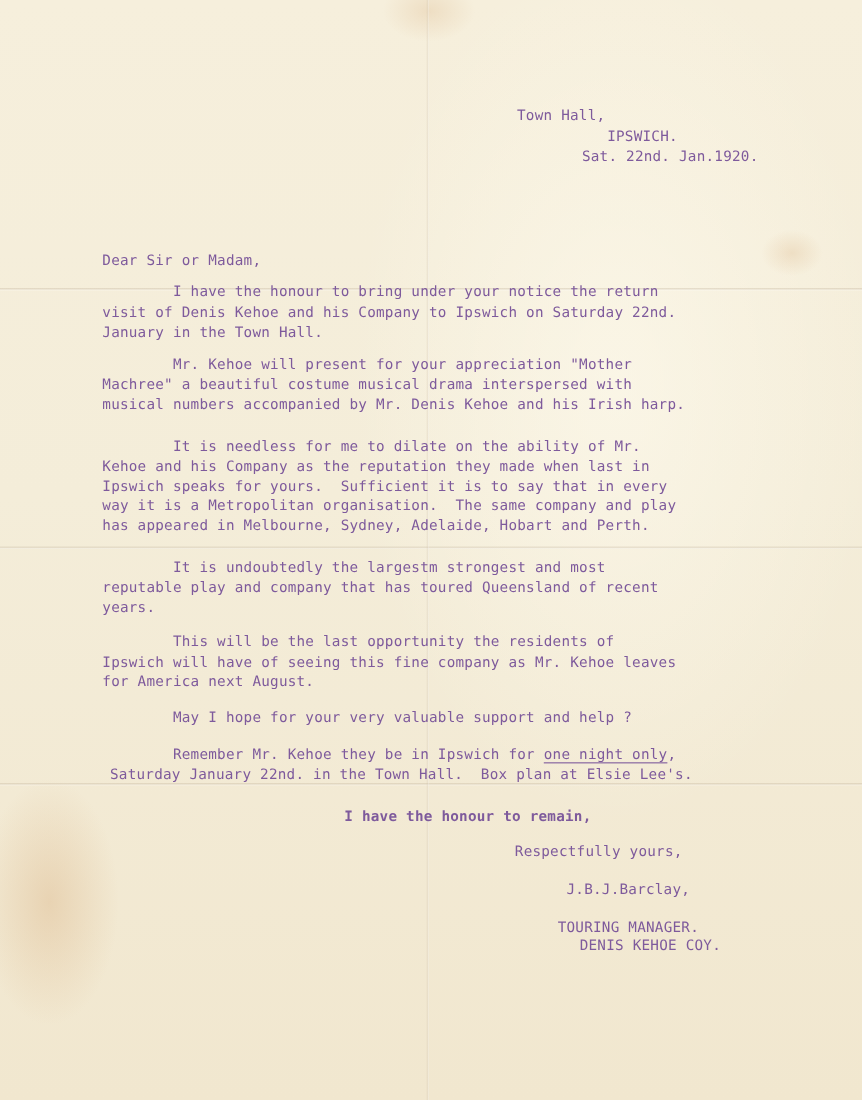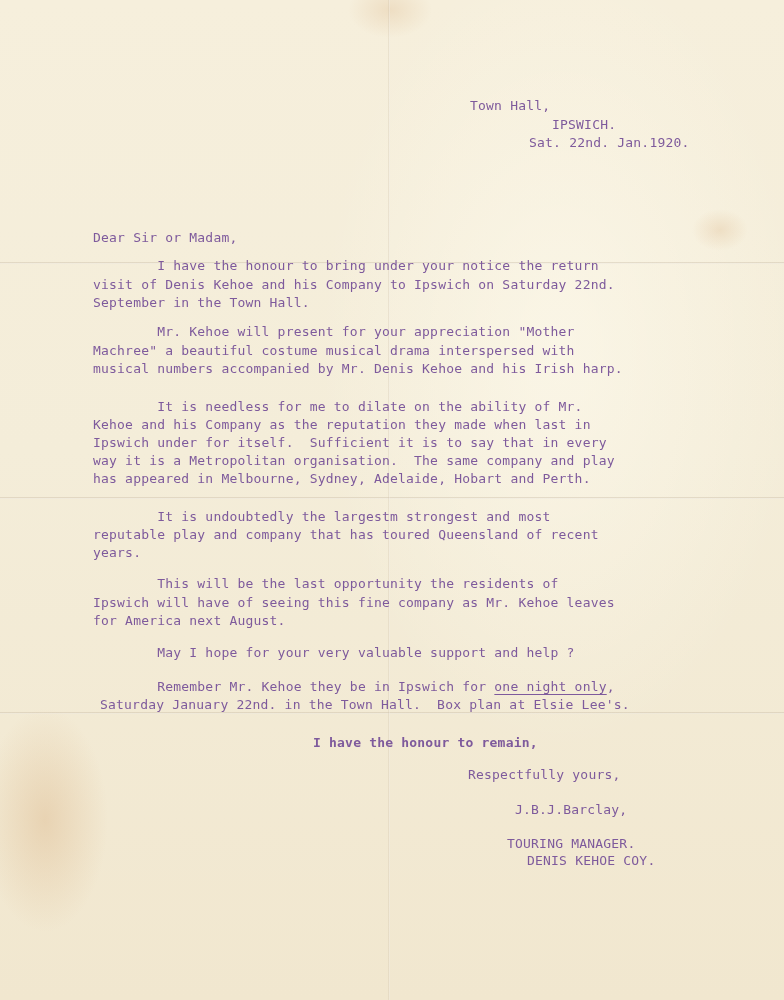--- a/index.html
+++ b/index.html
@@ -62,33 +62,33 @@
 
   <div class="typed" style="left:470px; top:96px;">Town Hall,</div>
   <div class="typed" style="left:528px; top:115px;margin-left:24px;">IPSWICH.</div>
   <div class="typed" style="left:529px; top:133px;">Sat. 22nd. Jan.1920.</div>
 
   <div class="typed" style="left:93px; top:228px;">Dear Sir or Madam,</div>
 
   <div>
     <div class="typed" style="left:93px; top:256px;">        I have the honour to bring under your notice the return</div>
     <div class="typed" style="left:93px; top:275px;">visit of Denis Kehoe and his Company to Ipswich on Saturday 22nd.</div>
-    <div class="typed" style="left:93px; top:293px;">September in the Town Hall.</div>
+    <div class="typed" style="left:93px; top:293px;">January in the Town Hall.</div>
   </div>
 
   <div>
     <div class="typed" style="left:93px; top:322px;">        Mr. Kehoe will present for your appreciation "Mother</div>
     <div class="typed" style="left:93px; top:341px;">Machree" a beautiful costume musical drama interspersed with</div>
     <div class="typed" style="left:93px; top:359px;">musical numbers accompanied by Mr. Denis Kehoe and his Irish harp.</div>
   </div>
 
   <div>
     <div class="typed" style="left:93px; top:397px;">        It is needless for me to dilate on the ability of Mr.</div>
     <div class="typed" style="left:93px; top:415px;">Kehoe and his Company as the reputation they made when last in</div>
-    <div class="typed" style="left:93px; top:433px;">Ipswich under for itself.  Sufficient it is to say that in every</div>
+    <div class="typed" style="left:93px; top:433px;">Ipswich speaks for yours.  Sufficient it is to say that in every</div>
     <div class="typed" style="left:93px; top:451px;">way it is a Metropolitan organisation.  The same company and play</div>
     <div class="typed" style="left:93px; top:469px;">has appeared in Melbourne, Sydney, Adelaide, Hobart and Perth.</div>
   </div>
 
   <div>
     <div class="typed" style="left:93px; top:507px;">        It is undoubtedly the largestm strongest and most</div>
     <div class="typed" style="left:93px; top:525px;">reputable play and company that has toured Queensland of recent</div>
     <div class="typed" style="left:93px; top:543px;">years.</div>
   </div>
 

